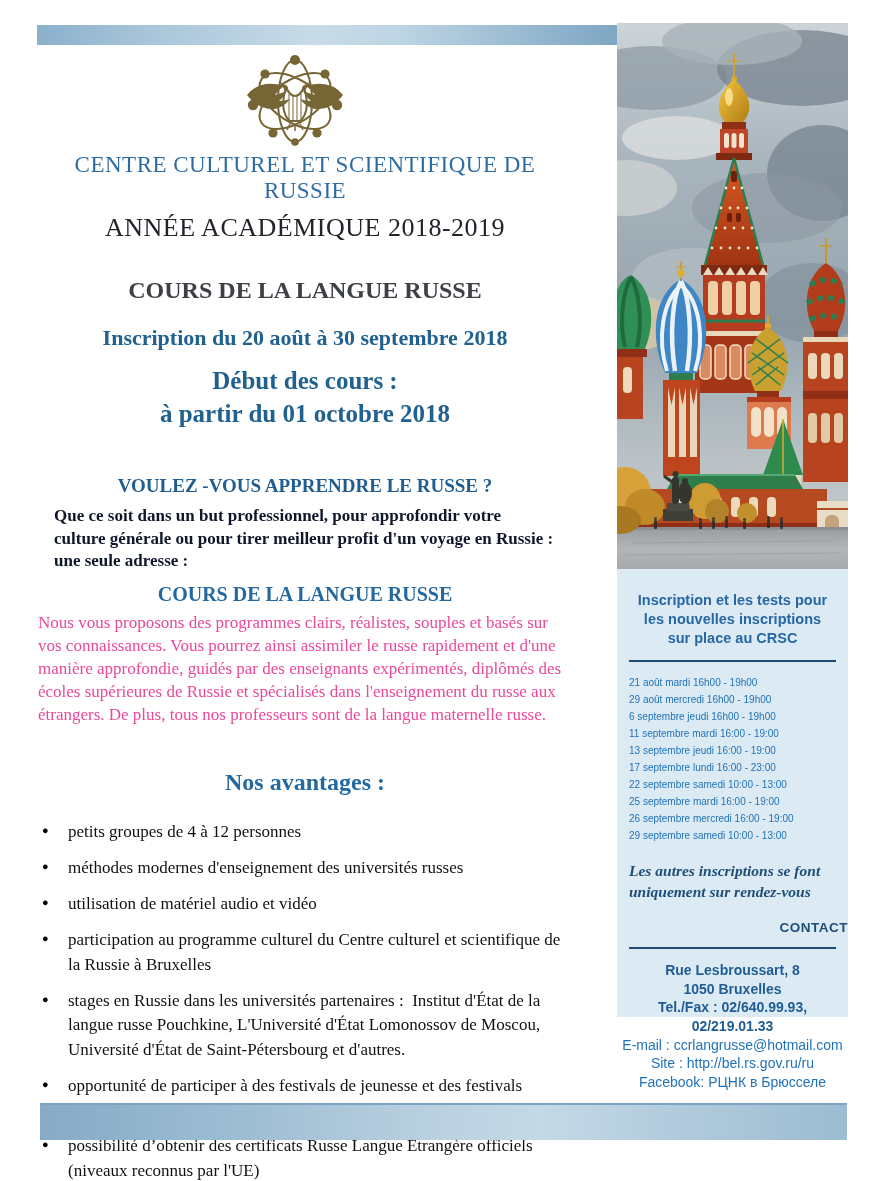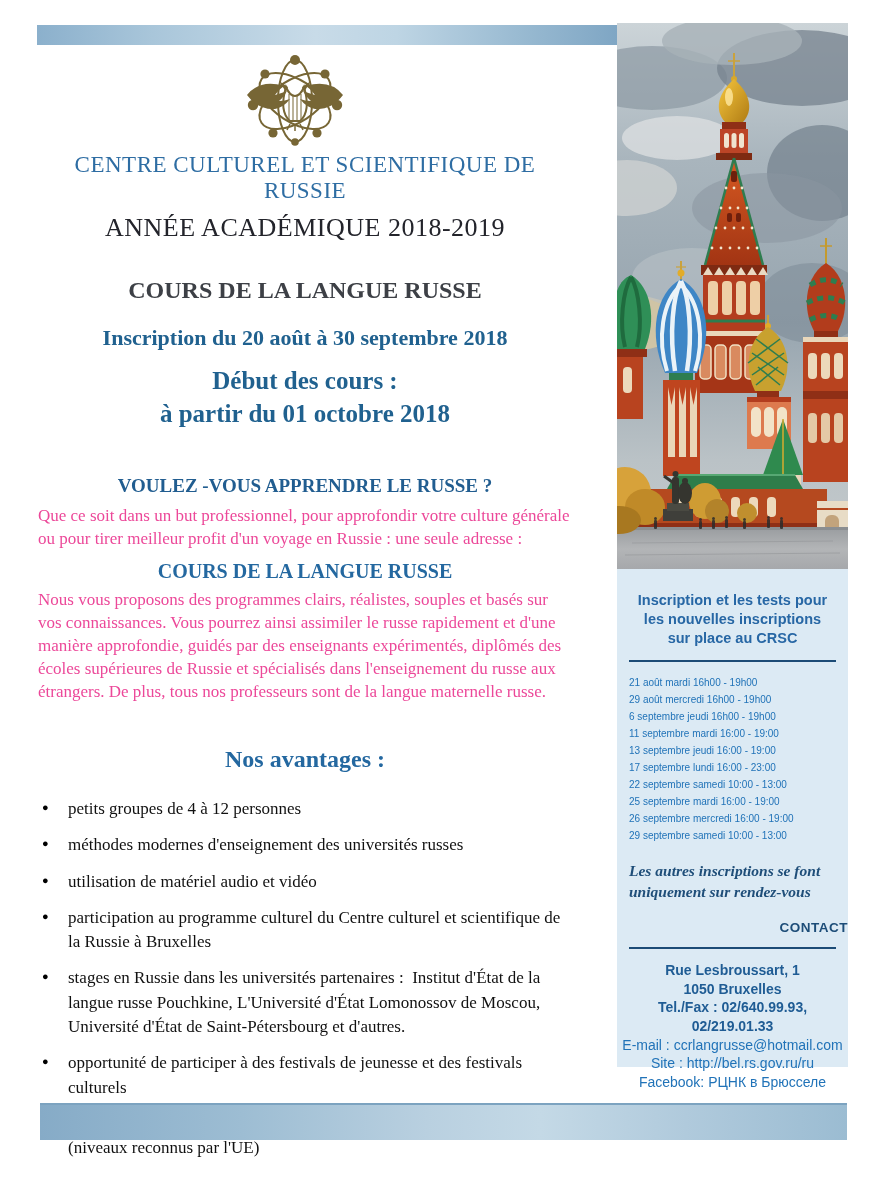--- a/index.html
+++ b/index.html
@@ -17,35 +17,35 @@
   .logo{position:absolute;left:240px;top:54px;width:110px;height:94px;}
 
   
   .main{position:absolute;left:38px;top:152px;width:534px;text-align:center;}
   .t-centre{font-size:23px;color:#2e6da3;letter-spacing:.5px;margin:0;font-weight:400;}
   .t-annee{font-size:26px;color:#23242b;margin:9px 0 0;font-weight:400;letter-spacing:.5px;}
   .t-cours{font-size:24px;color:#3d4046;margin:34px 0 0;font-weight:700;}
   .t-inscr{font-size:22px;color:#20618f;margin:21px 0 0;font-weight:700;}
   .t-debut{font-size:25px;color:#20618f;margin:13px 0 0;font-weight:700;line-height:1.32;}
   .t-voulez{font-size:19px;color:#215d90;margin:45px 0 0;font-weight:700;}
-  .p1{font-size:17px;color:#ec4899;font-weight:400;line-height:1.33;margin:8px 0 0;text-align:left;}
+  .p1{font-size:17px;color:#0f172a;font-weight:700;line-height:1.33;margin:8px 16px 0;text-align:left;}
   .t-cours2{font-size:20px;color:#2468a0;margin:10px 0 0;font-weight:700;}
   .p2{font-size:17px;color:#ec4899;font-weight:400;line-height:1.35;margin:6px 0 0;text-align:left;}
   .t-avant{font-size:24px;color:#2468a0;margin:42px 0 0;font-weight:700;}
   ul.adv{list-style:none;margin:24px 0 0;padding:0;text-align:left;}
   ul.adv li{position:relative;padding-left:30px;font-size:17px;color:#111;
             line-height:1.43;margin-bottom:12px;white-space:pre-wrap;}
   ul.adv li::before{content:"●";position:absolute;left:4px;top:3px;font-size:11px;color:#000;}
 
   
   .photo{position:absolute;left:617px;top:23px;width:231px;height:546px;}
   .photo svg{display:block;width:100%;height:100%;}
 
   
-  .side-panel{position:absolute;left:617px;top:569px;width:231px;height:498px;
+  .side-panel{position:absolute;left:617px;top:569px;width:231px;height:448px;
     background:#dceaf4;font-family:"Liberation Sans",sans-serif;}
   .panel-title{font-size:14.5px;font-weight:700;color:#2767a5;text-align:center;
     padding:22px 14px 0;line-height:1.3;margin:0;}
   .panel-rule{border:none;border-top:2px solid #1c4b76;margin:12px 12px 0;}
   .schedule{margin:12px 0 0 12px;font-size:10px;color:#2173b8;line-height:17px;}
   .note{font-family:"Liberation Serif",serif;font-style:italic;font-weight:700;
     font-size:15.5px;color:#1f4e79;margin:16px 10px 0 12px;line-height:1.38;}
   .contact-title{font-size:13.5px;font-weight:700;color:#1d4d78;text-align:right;
     margin:18px 0 0;letter-spacing:.5px;}
   .contact{margin:12px 4px 0;text-align:center;font-weight:700;font-size:14px;
@@ -353,21 +353,21 @@
         <div>17 septembre lundi 16:00 - 23:00</div>
         <div>22 septembre samedi 10:00 - 13:00</div>
         <div>25 septembre mardi 16:00 - 19:00</div>
         <div>26 septembre mercredi 16:00 - 19:00</div>
         <div>29 septembre samedi 10:00 - 13:00</div>
       </div>
     <div class="note">Les autres inscriptions se font uniquement sur rendez-vous</div>
     <div class="contact-title">CONTACT</div>
     <hr class="panel-rule">
     <div class="contact">
-        <div>Rue Lesbroussart, 1</div>
+        <div>Rue Lesbroussart, 8</div>
         <div>1050 Bruxelles</div>
         <div>Tel./Fax : 02/640.99.93,</div>
         <div>02/219.01.33</div>
       </div>
     <div class="contact-links">
         <div>E-mail : ccrlangrusse@hotmail.com</div>
         <div>Site : http://bel.rs.gov.ru/ru</div>
         <div>Facebook: РЦНК в Брюсселе</div>
       </div>
   </div>

